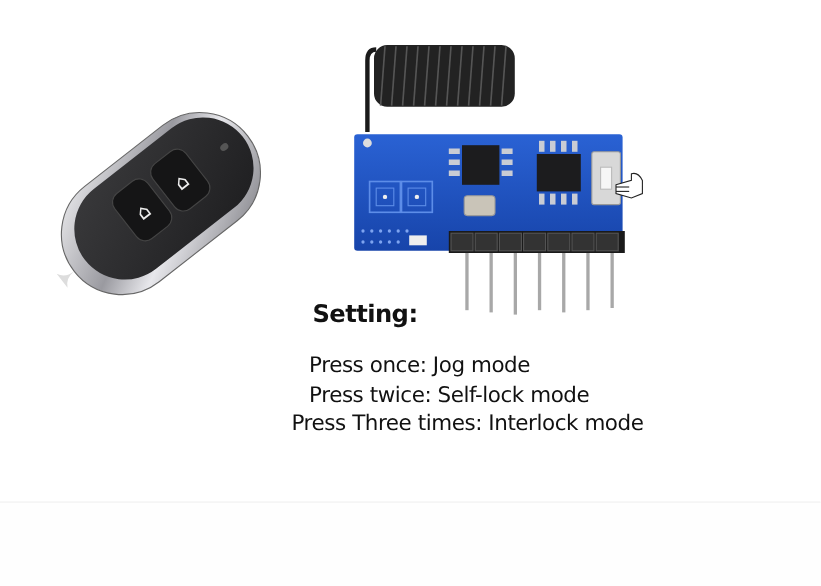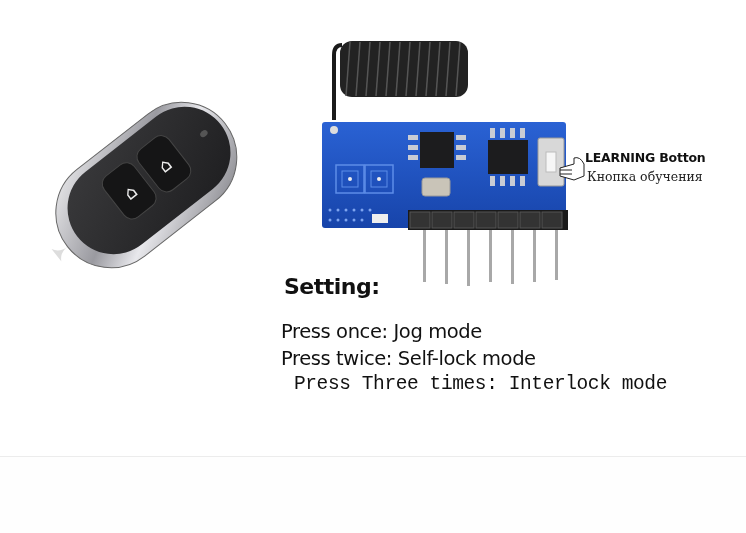--- a/index.html
+++ b/index.html
@@ -8,21 +8,21 @@
   .divider { position: absolute; left: 0; top: 456px; width: 746px; height: 1px; background: #ececec; }
   .below { position: absolute; left: 0; top: 457px; width: 746px; height: 76px; background: #fefefe; }
 
   .learn-en { position: absolute; left: 585px; top: 150px; font-family: "DejaVu Sans", sans-serif; font-weight: bold; font-size: 12.5px; color: #111; letter-spacing: -0.2px; white-space: nowrap; }
   .learn-ru { position: absolute; left: 587px; top: 169px; font-family: "DejaVu Serif", serif; font-size: 12.5px; color: #222; white-space: nowrap; }
 
   .setting-title { position: absolute; left: 284px; top: 274px; font-family: "DejaVu Sans", sans-serif; font-weight: bold; font-size: 22px; color: #111; letter-spacing: -0.5px; white-space: nowrap; }
   .setting-line { position: absolute; font-family: "DejaVu Sans", sans-serif; font-size: 19.5px; color: #111; white-space: nowrap; letter-spacing: -0.4px; }
   .l1 { left: 281px; top: 320px; }
   .l2 { left: 281px; top: 347px; }
-  .l3 { left: 294px; top: 373px; font-family: Liberation Mono, monospace; }
+  .l3 { left: 265px; top: 373px; }
 </style>
 </head>
 <body>
 
 <div class="product-image">
   <svg width="746" height="456" viewBox="0 0 746 456" xmlns="http://www.w3.org/2000/svg">
     <defs>
       <linearGradient id="chrome" x1="0" y1="0" x2="1" y2="1">
         <stop offset="0" stop-color="#f4f4f6"></stop>
         <stop offset="0.4" stop-color="#9a9aa0"></stop>
@@ -144,22 +144,20 @@
       </g>
     </g>
 
     <g stroke="#222" stroke-width="1" fill="#fff">
       <path d="M560 168 L574 164 L574 158 Q580 156 584 164 L584 176 L574 180 L560 176 Z"></path>
       <line x1="560" y1="170" x2="572" y2="170"></line>
       <line x1="560" y1="174" x2="572" y2="174"></line>
     </g>
   </svg>
 
-  <div class="learn-en">LEARNING Botton</div>
-  <div class="learn-ru">Кнопка обучения</div>
 
   <div class="setting-title">Setting:</div>
   <div class="setting-line l1">Press once: Jog mode</div>
   <div class="setting-line l2">Press twice: Self-lock mode</div>
   <div class="setting-line l3">Press Three times: Interlock mode</div>
 </div>
 
 <div class="divider"></div>
 <div class="below"></div>
 

